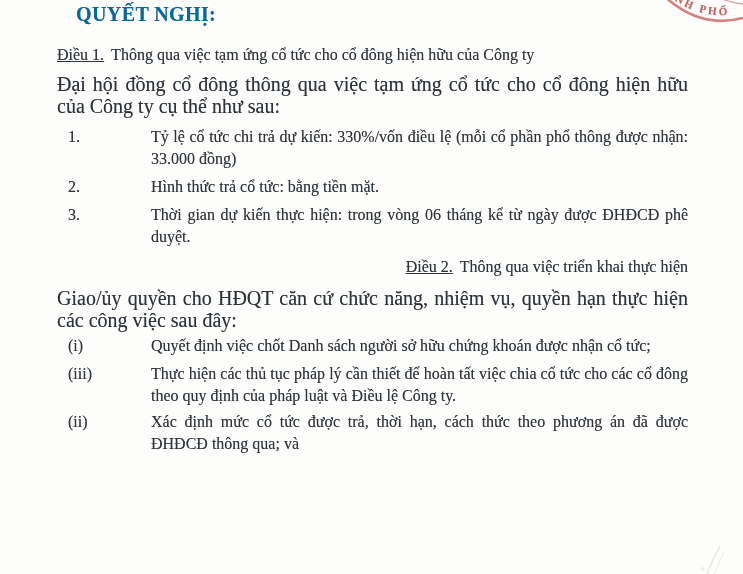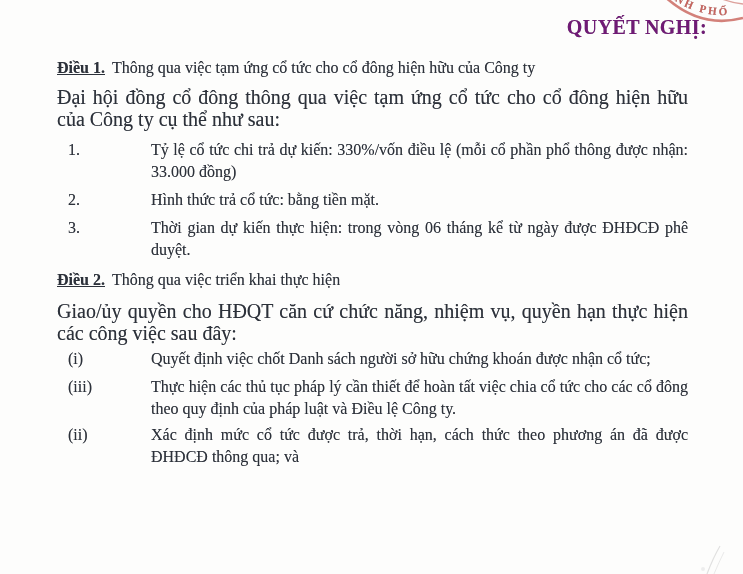--- a/index.html
+++ b/index.html
@@ -8,38 +8,38 @@
     width:743px;height:574px;
     background:#fdfdfc;
     overflow:hidden;
     font-family:"Liberation Serif","DejaVu Serif",serif;
     color:#2c313a;
     text-shadow:0 0 0.4px rgba(44,49,58,0.45);
   }
   .content{position:absolute;left:57px;top:0;width:631px;}
   .doc-title{
     position:relative;left:19px;
-    padding-top:15px;
+    padding-top:2px;
     font-size:20px;font-weight:bold;
     letter-spacing:0.4px;
-    text-align:right;
-    color:#701a75;
+    text-align:left;
+    color:#0369a1;
     line-height:24px;
   }
   .h{font-size:16px;line-height:22px;}
-  .h .lbl{font-weight:bold;text-decoration:underline;}
+  .h .lbl{font-weight:normal;text-decoration:underline;}
   .h .htxt{margin-left:7px;}
   .p{font-size:20px;line-height:22px;text-align:justify;}
   .li{display:flex;font-size:16px;line-height:22px;}
   .li .num{flex:0 0 61px;padding-left:11px;box-sizing:border-box;}
   .li .txt{flex:1;text-align:justify;margin-left:33px;}
   .mt18{margin-top:18px;}
   .mt11{margin-top:11px;}
   .mt9{margin-top:9px;}
-  .mt8{margin-top:8px;}
+  .mt8{margin-top:8px;text-align:right;}
   .mt7{margin-top:7px;}
   .mt6{margin-top:6px;}
   .mt4{margin-top:4px;}
   .stamp{position:absolute;top:0;right:0;width:112px;height:56px;pointer-events:none;}
   .artifact{position:absolute;right:8px;bottom:0;width:46px;height:40px;}
 </style>
 </head>
 <body>
 
 <div class="page">

